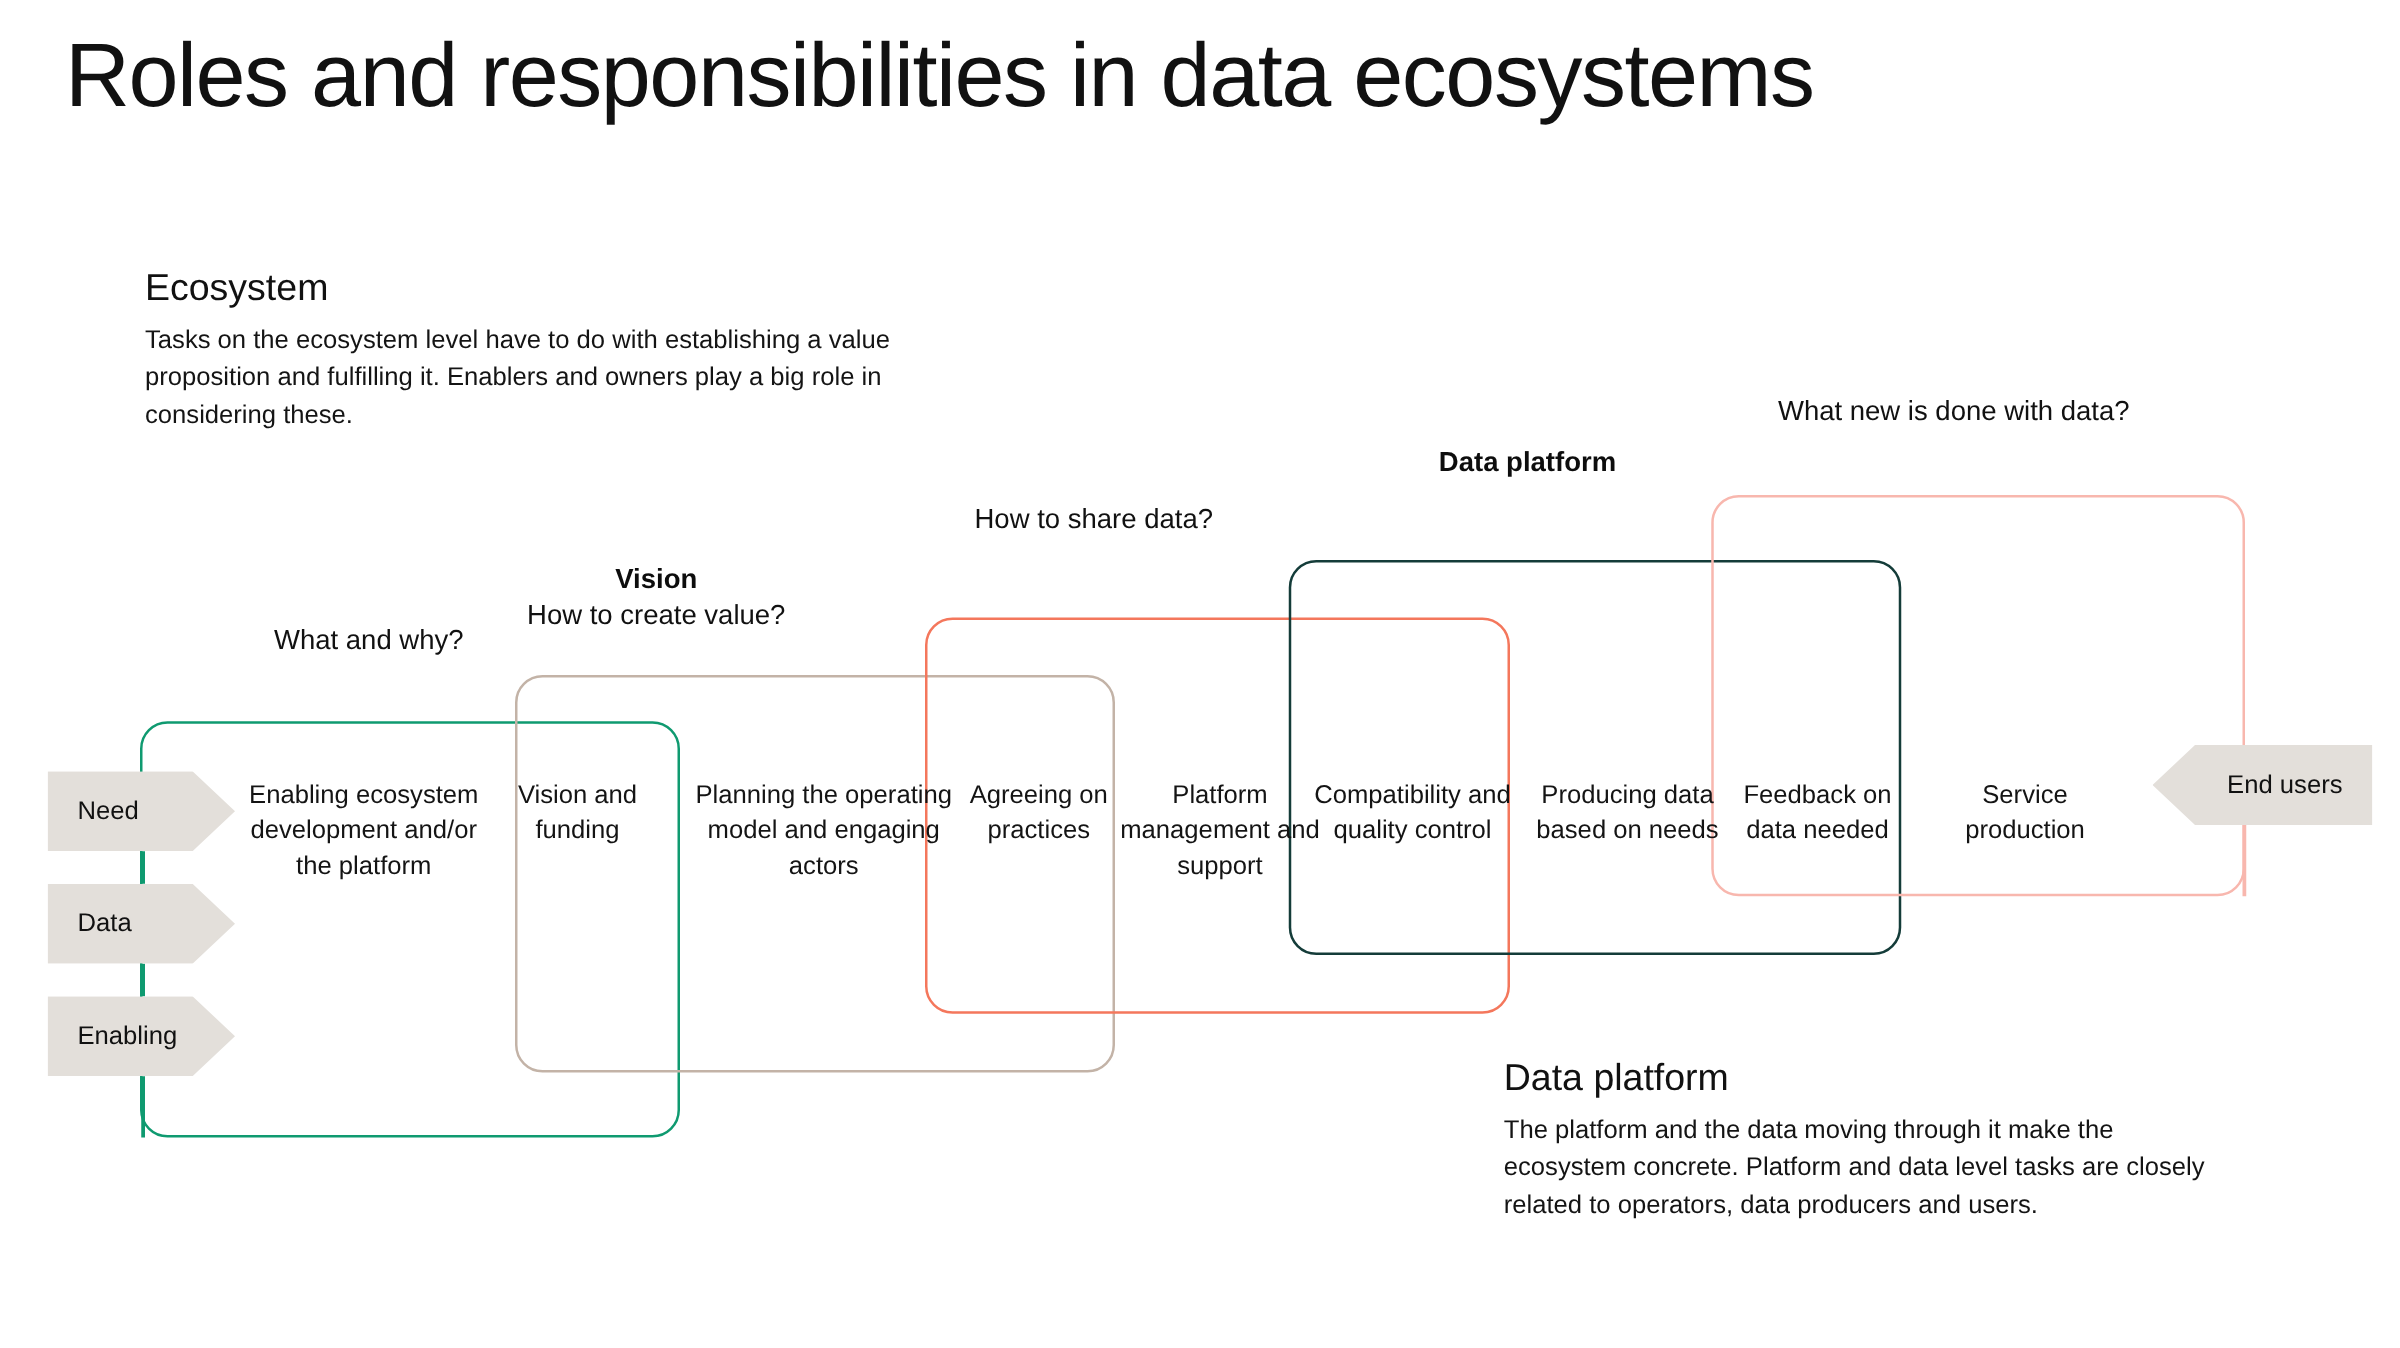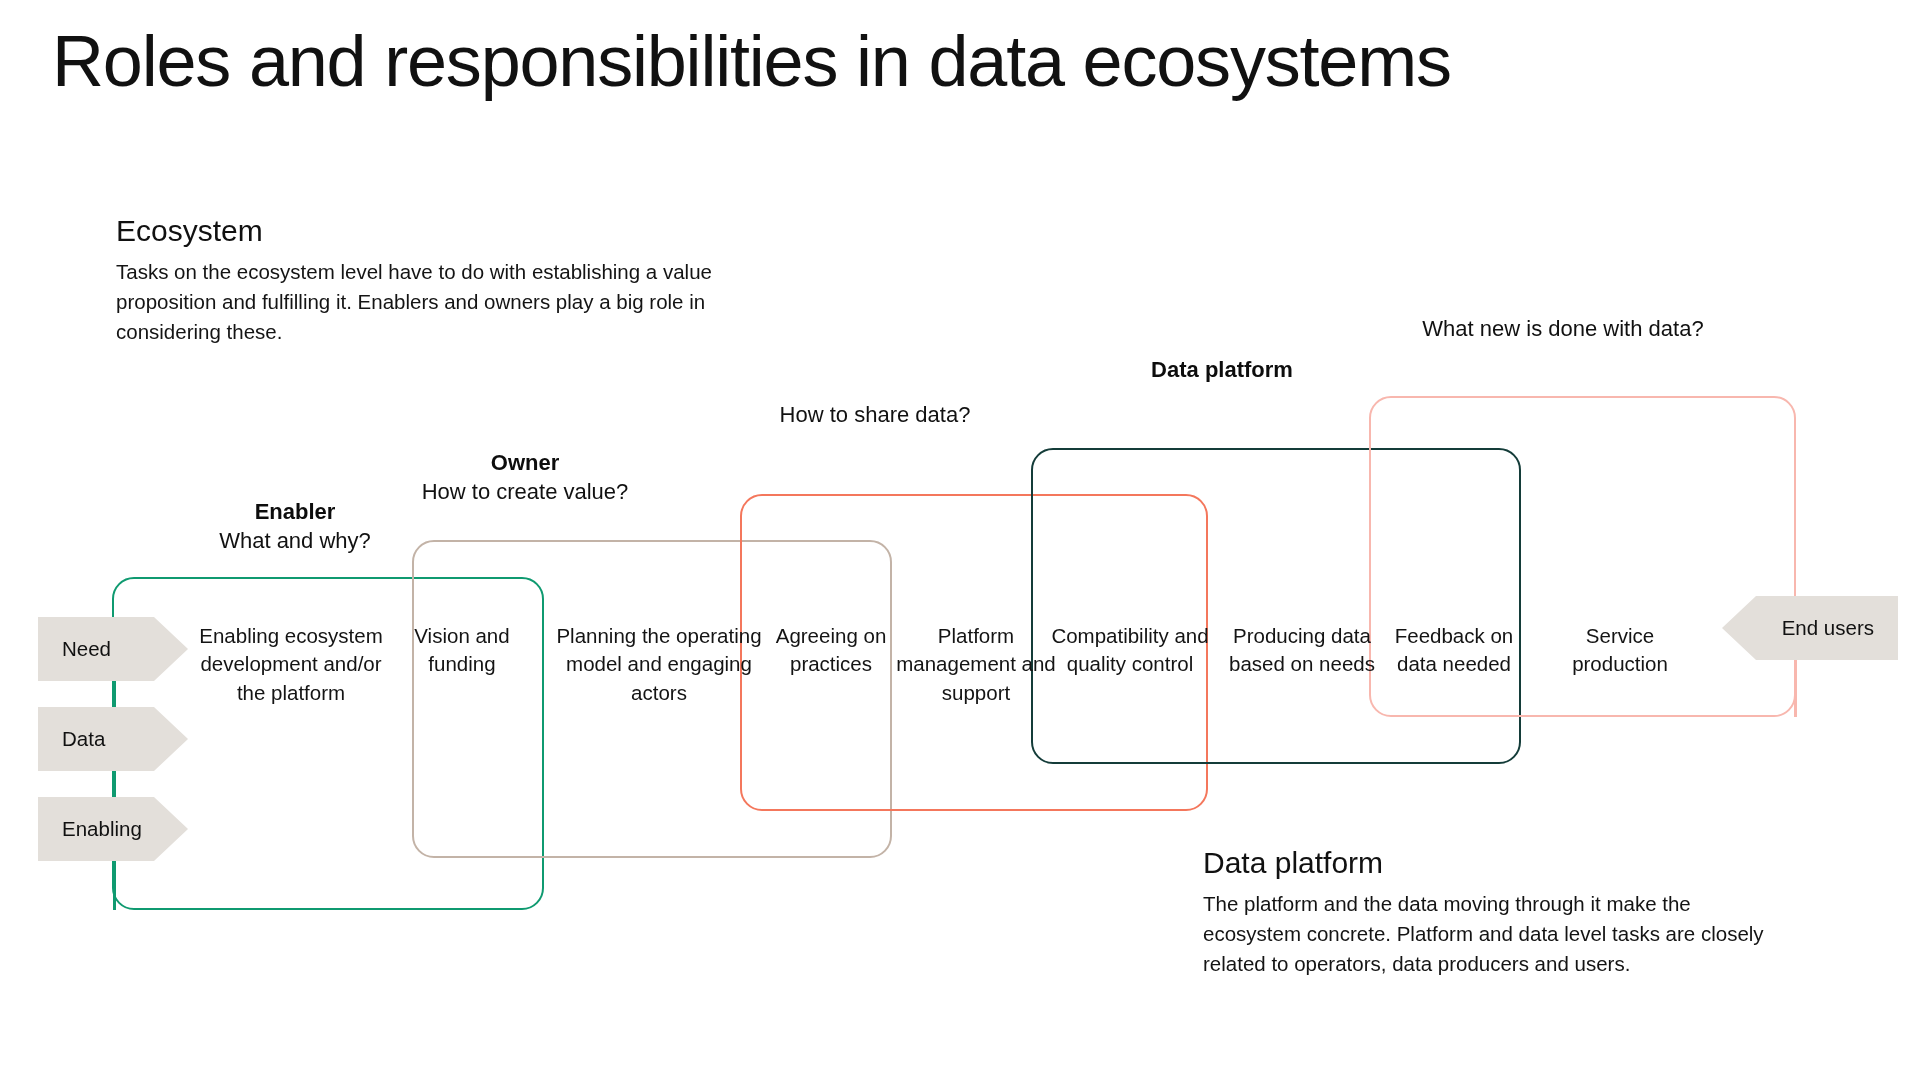--- a/index.html
+++ b/index.html
@@ -159,25 +159,24 @@
   <div class="note-title">Ecosystem</div>
   <div class="note-body">Tasks on the ecosystem level have to do with establishing a value proposition and fulfilling it. Enablers and owners play a big role in considering these.</div>
 </div>
 
 <div class="note" id="note-platform">
   <div class="note-title">Data platform</div>
   <div class="note-body">The platform and the data moving through it make the ecosystem concrete. Platform and data level tasks are closely related to operators, data producers and users.</div>
 </div>
 
 <div class="role-head" id="head-enabler">
-  <span class="role-name">Enabler</span>
   <span class="role-q">What and why?</span>
 </div>
 <div class="role-head" id="head-owner">
-  <span class="role-name">Owner</span>
+  <span class="role-name">Vision</span>
   <span class="role-q">How to create value?</span>
 </div>
 <div class="role-head" id="head-operator">
   <span class="role-q">How to share data?</span>
 </div>
 <div class="role-head" id="head-data-producer">
   <span class="role-name">Data platform</span>
 </div>
 <div class="role-head" id="head-data-user">
   <span class="role-q">What new is done with data?</span>

